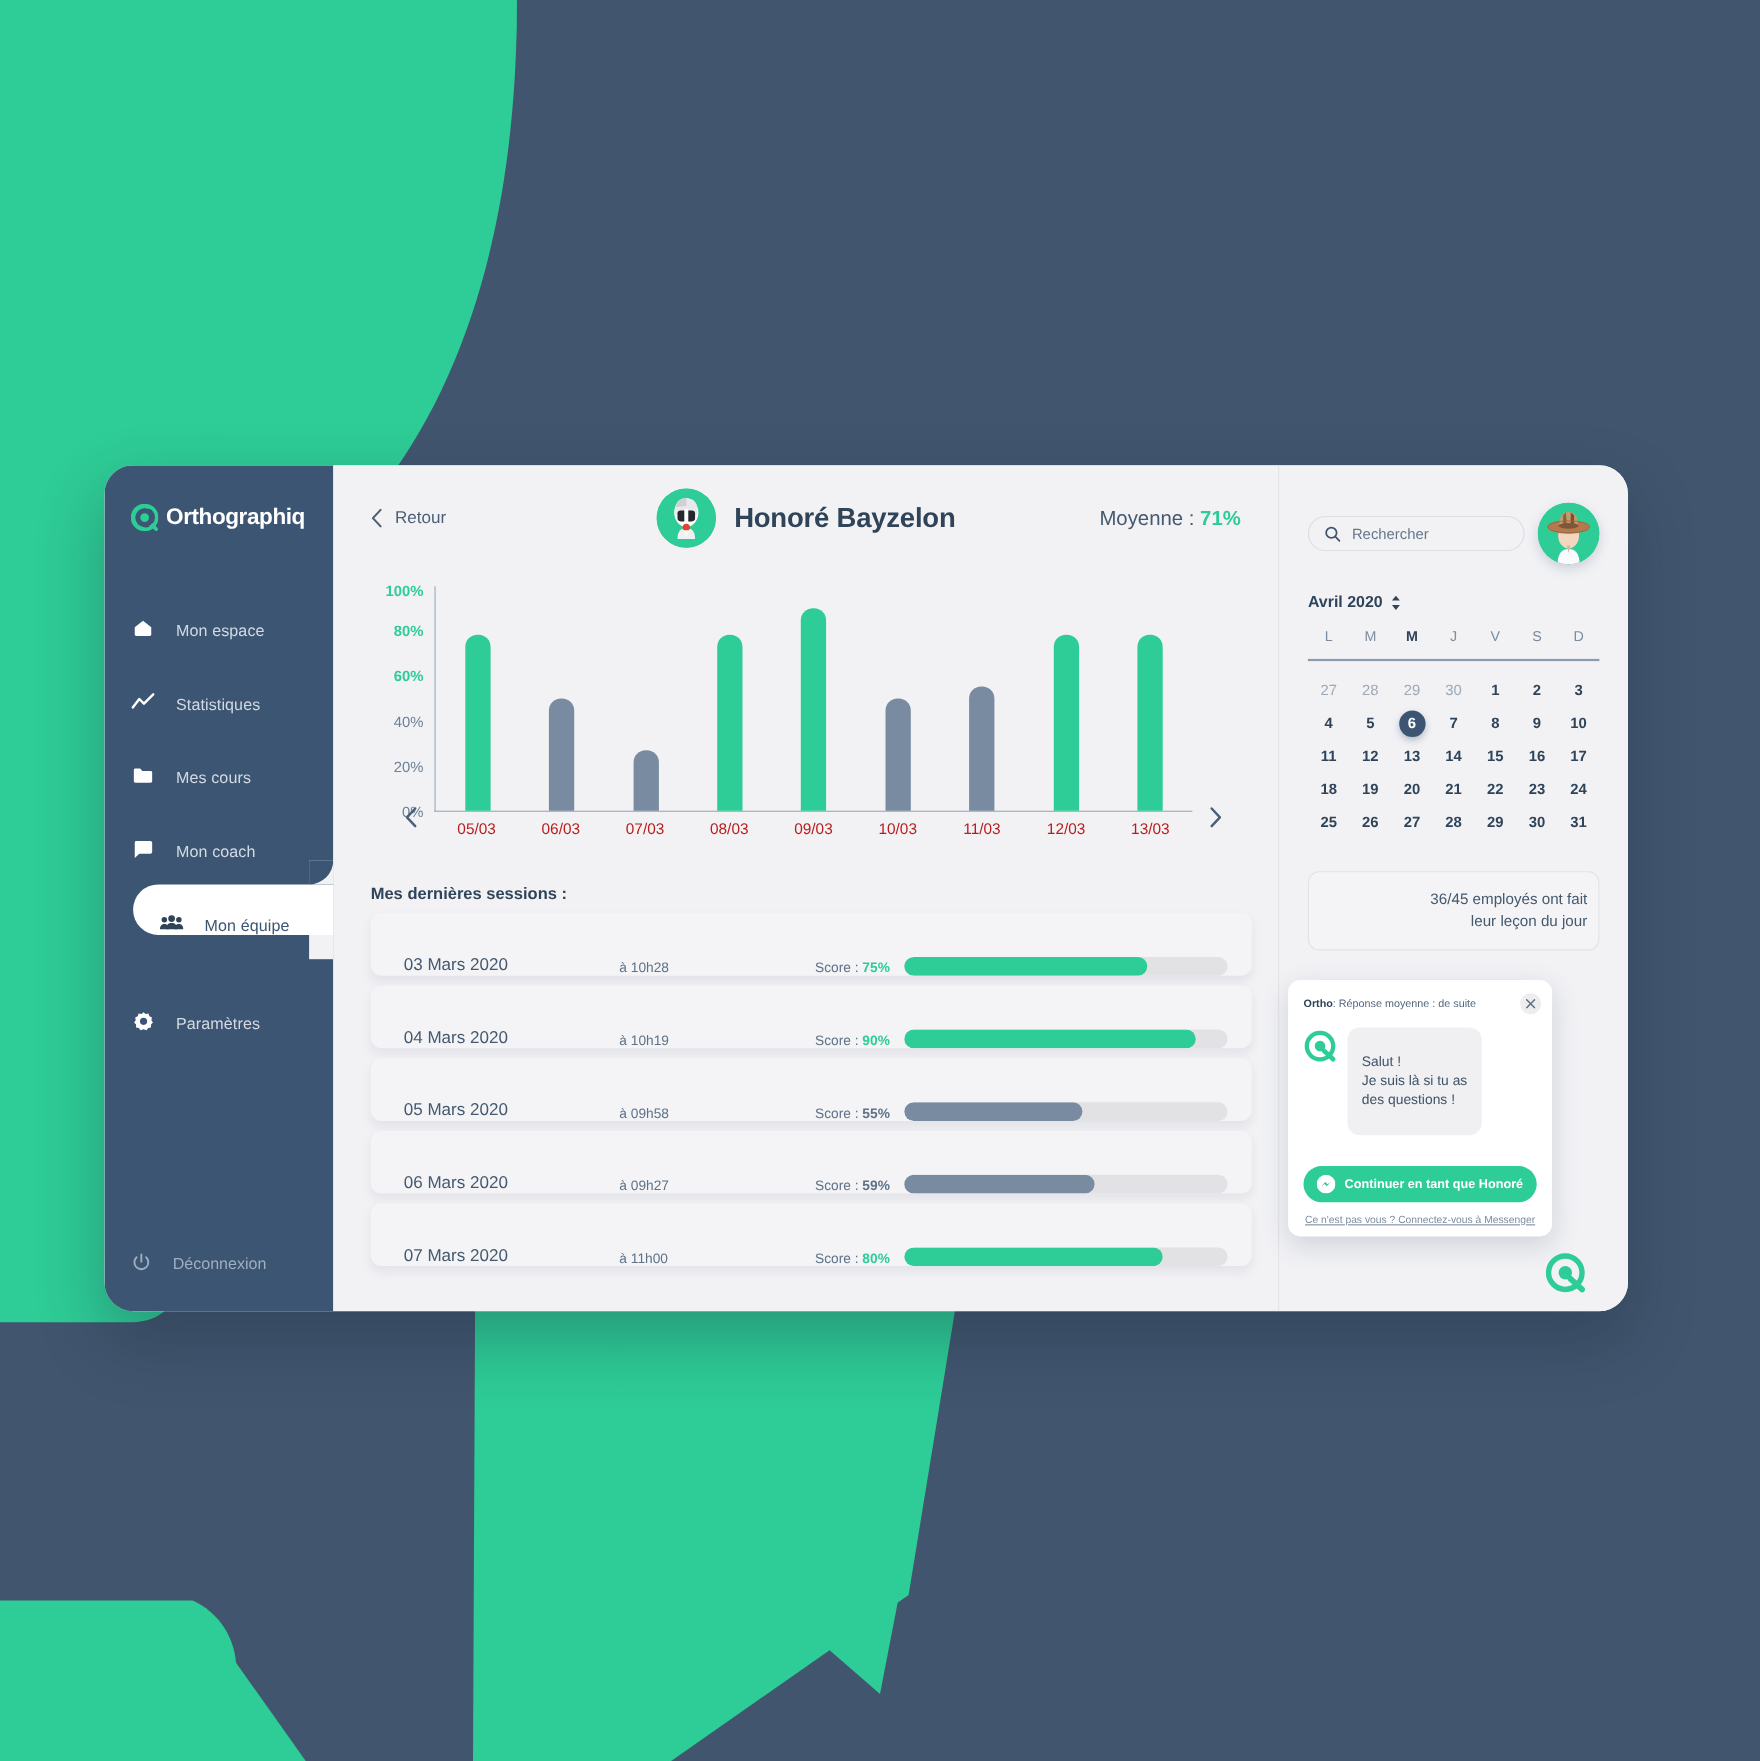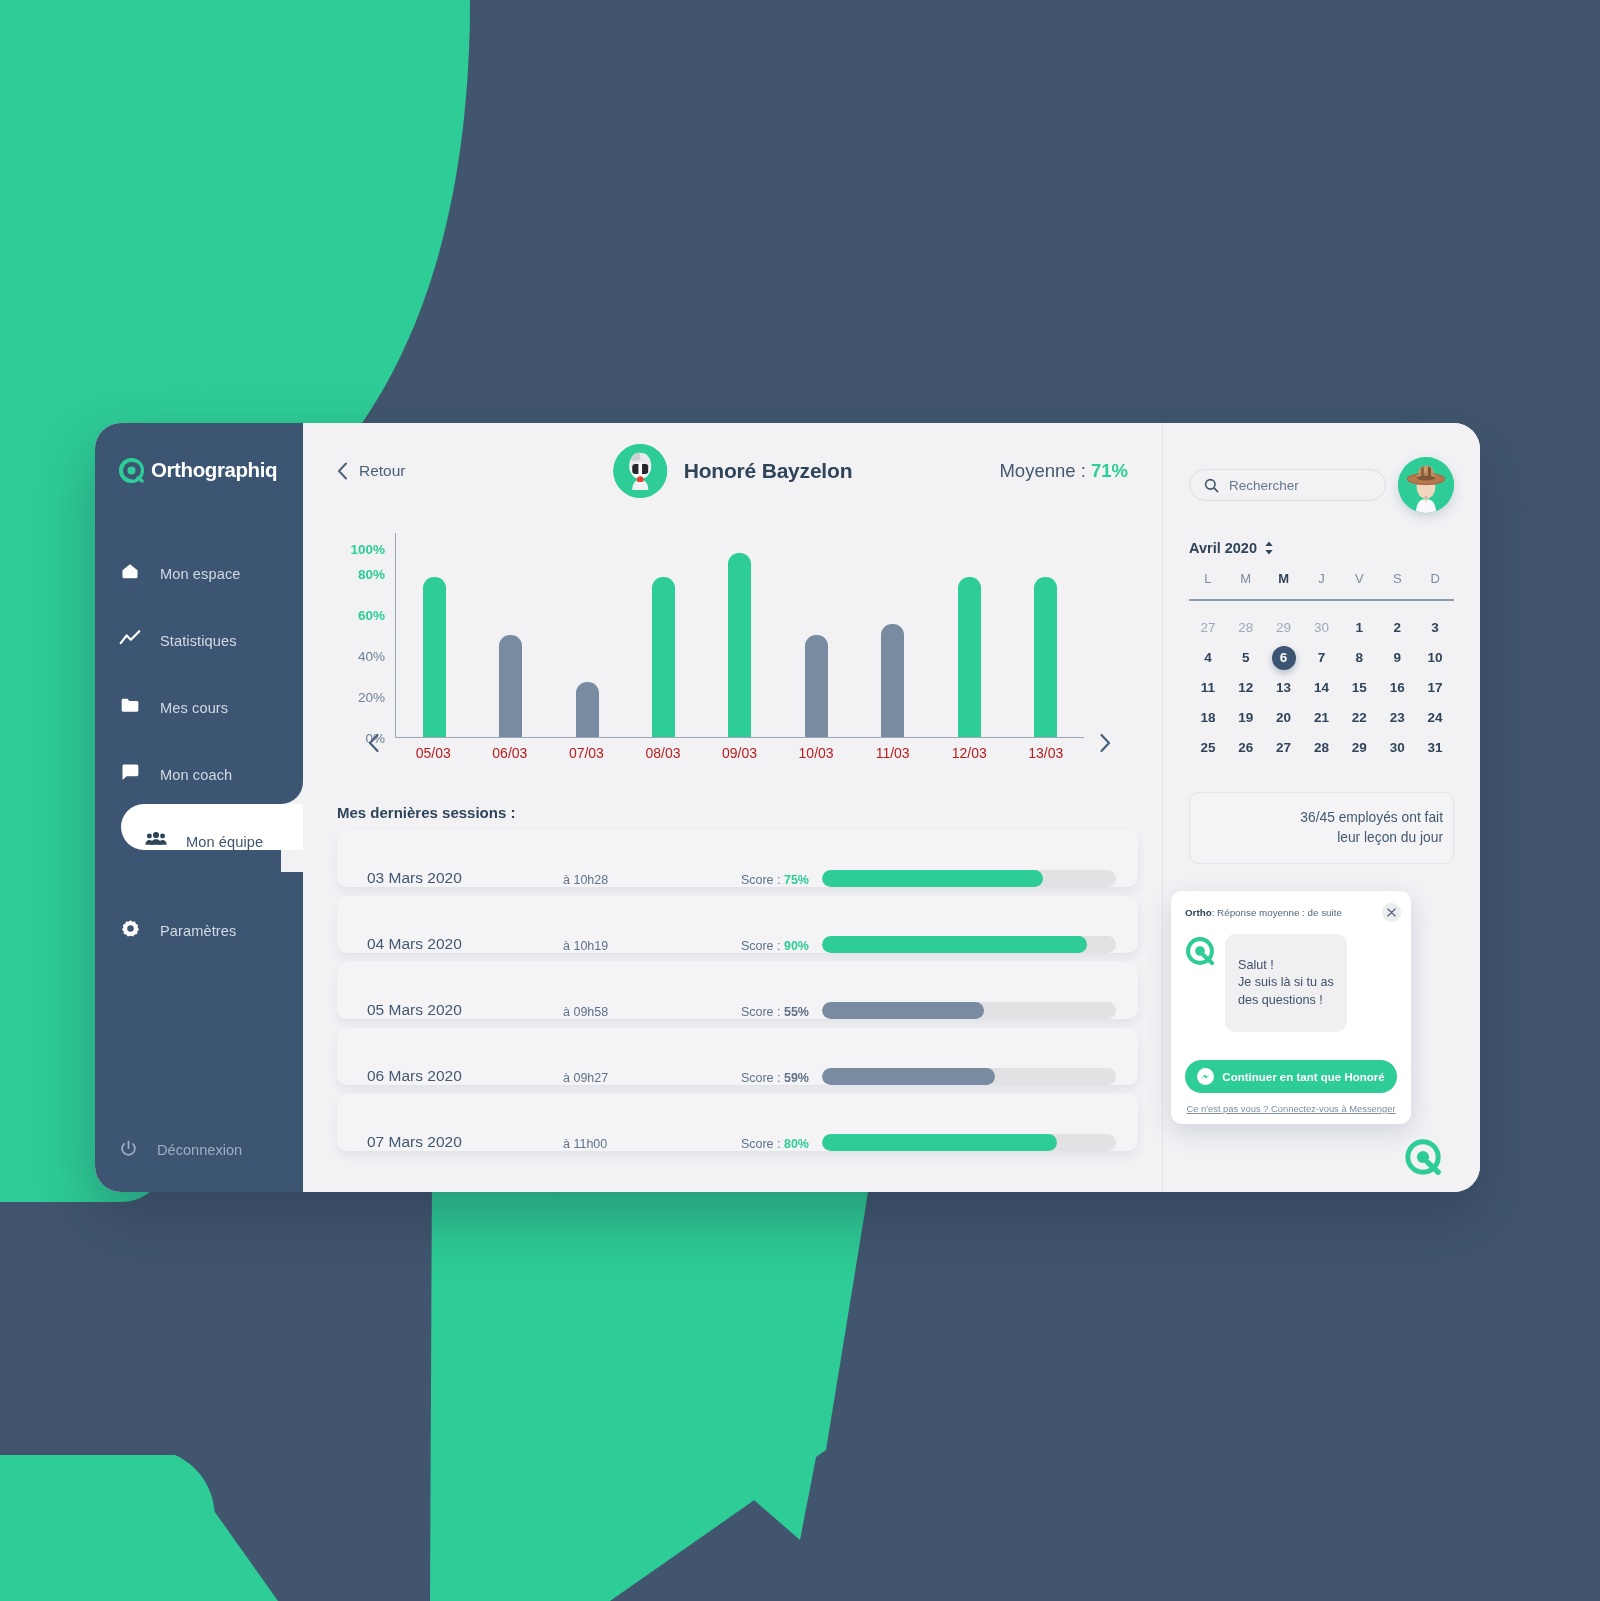--- a/index.html
+++ b/index.html
@@ -99,21 +99,21 @@
   }
   .back-btn {
     display: flex; align-items: center; gap: 11px; cursor: pointer;
     color: #4B5F76; font-size: 15.5px; text-align: center;
   }
   .person {
     position: absolute; left: 50%; transform: translateX(-50%);
     display: flex; align-items: center; gap: 17px;
   }
   .person .nm {
-    color: #2F4459; font-size: 21px; font-weight: bold;
+    color: #2F4459; font-size: 25px; font-weight: bold;
     letter-spacing: -.2px;
   }
   .avatar-sm {
     width: 54px; height: 54px; border-radius: 50%;
     background: #2ECC96; overflow: hidden; position: relative;
     flex: 0 0 54px;
   }
   .moy {
     margin-left: auto; font-size: 18.5px; color: #44596F;
   }
@@ -431,21 +431,21 @@
 
       <div class="moy">
         <span>Moyenne :</span>
         <b>71%</b>
       </div>
     </div>
 
     <div class="chart-wrap">
       <div class="chart">
         <div class="ylabels" id="ylabels">
-            <div class="ylab hl" style="top: 16px;">100%</div>
+            <div class="ylab hl" style="top: 4px;">100%</div>
             <div class="ylab hl" style="top: 41px;">80%</div>
             <div class="ylab hl" style="top: 82px;">60%</div>
             <div class="ylab" style="top: 123px;">40%</div>
             <div class="ylab" style="top: 164px;">20%</div>
             <div class="ylab" style="top: 205px;">0%</div>
           </div>
         <div class="plot" id="plot">
             <div class="bar-slot">
               <div class="bar" style="height: 159.9px; background: rgb(46, 204, 150);"></div>
             </div>

